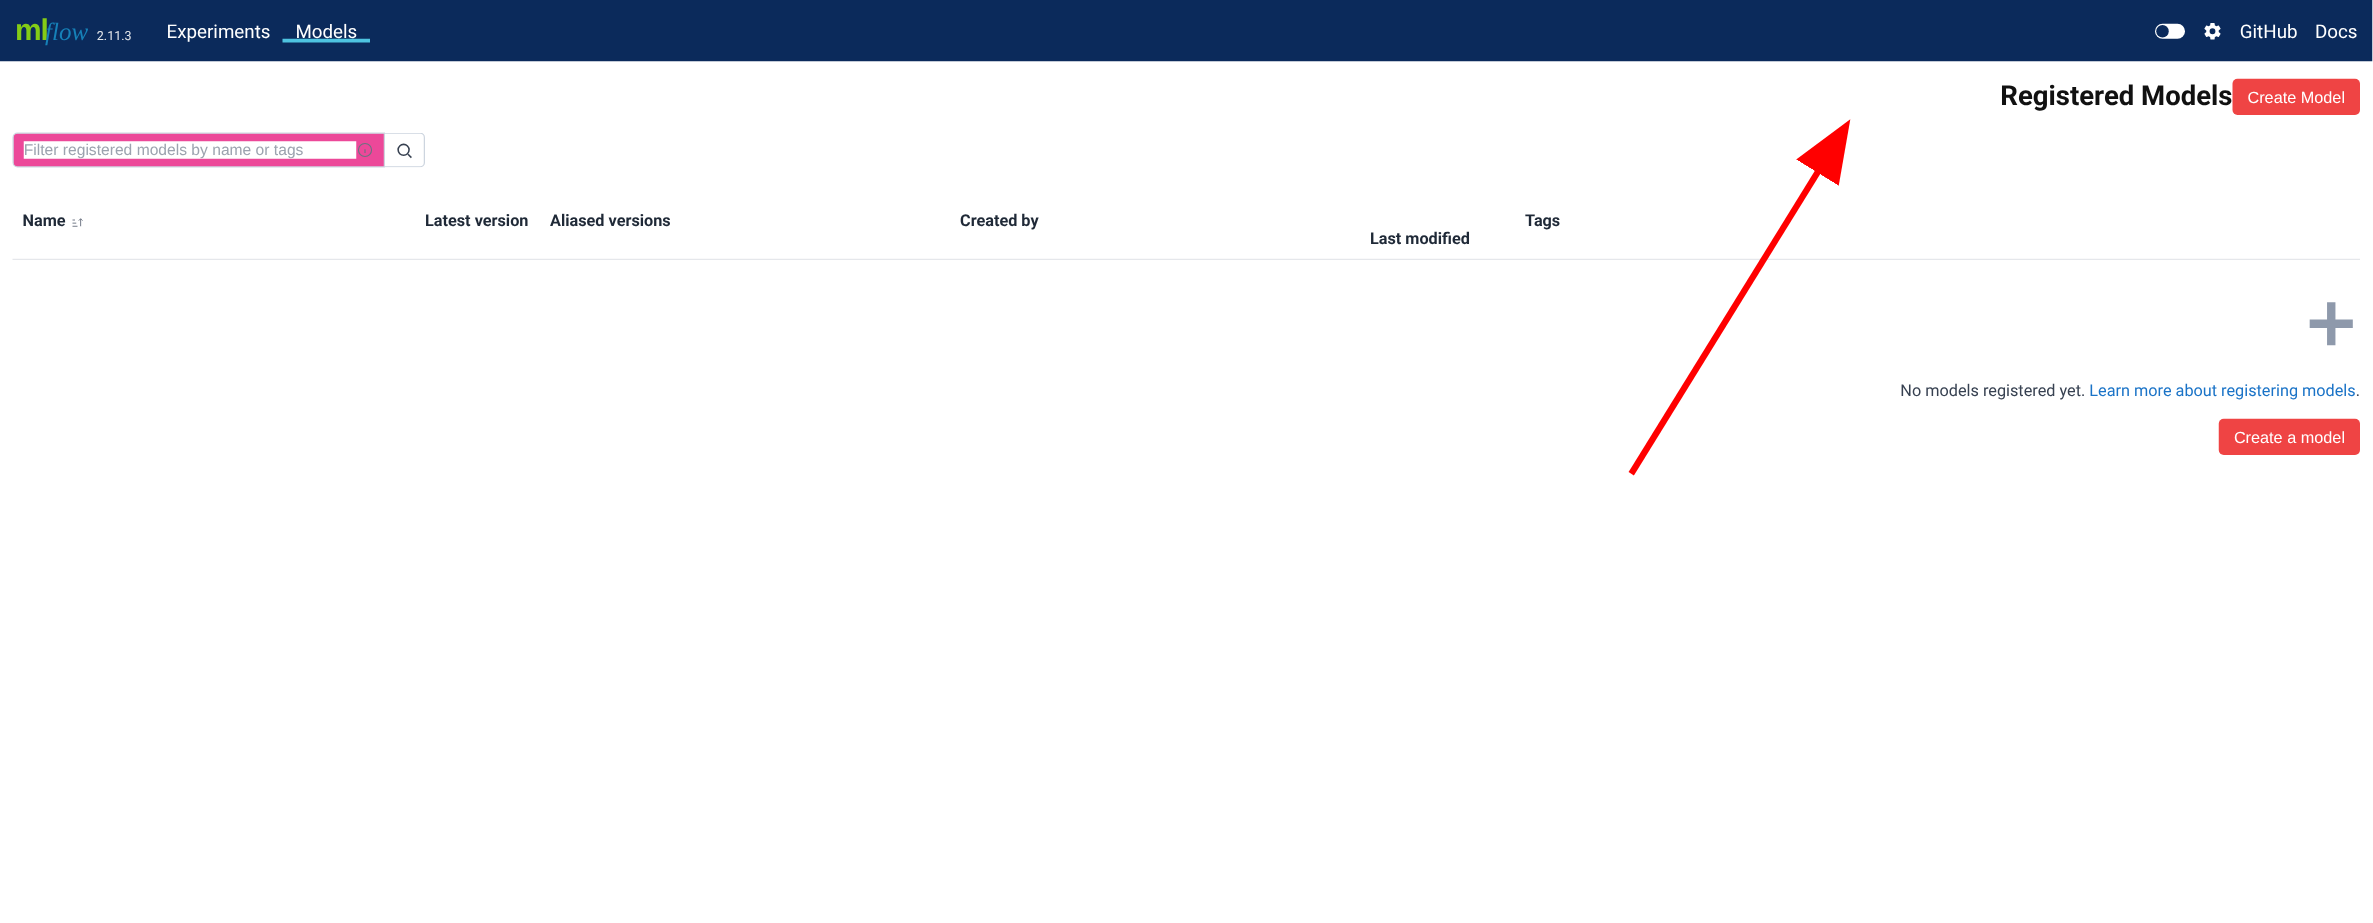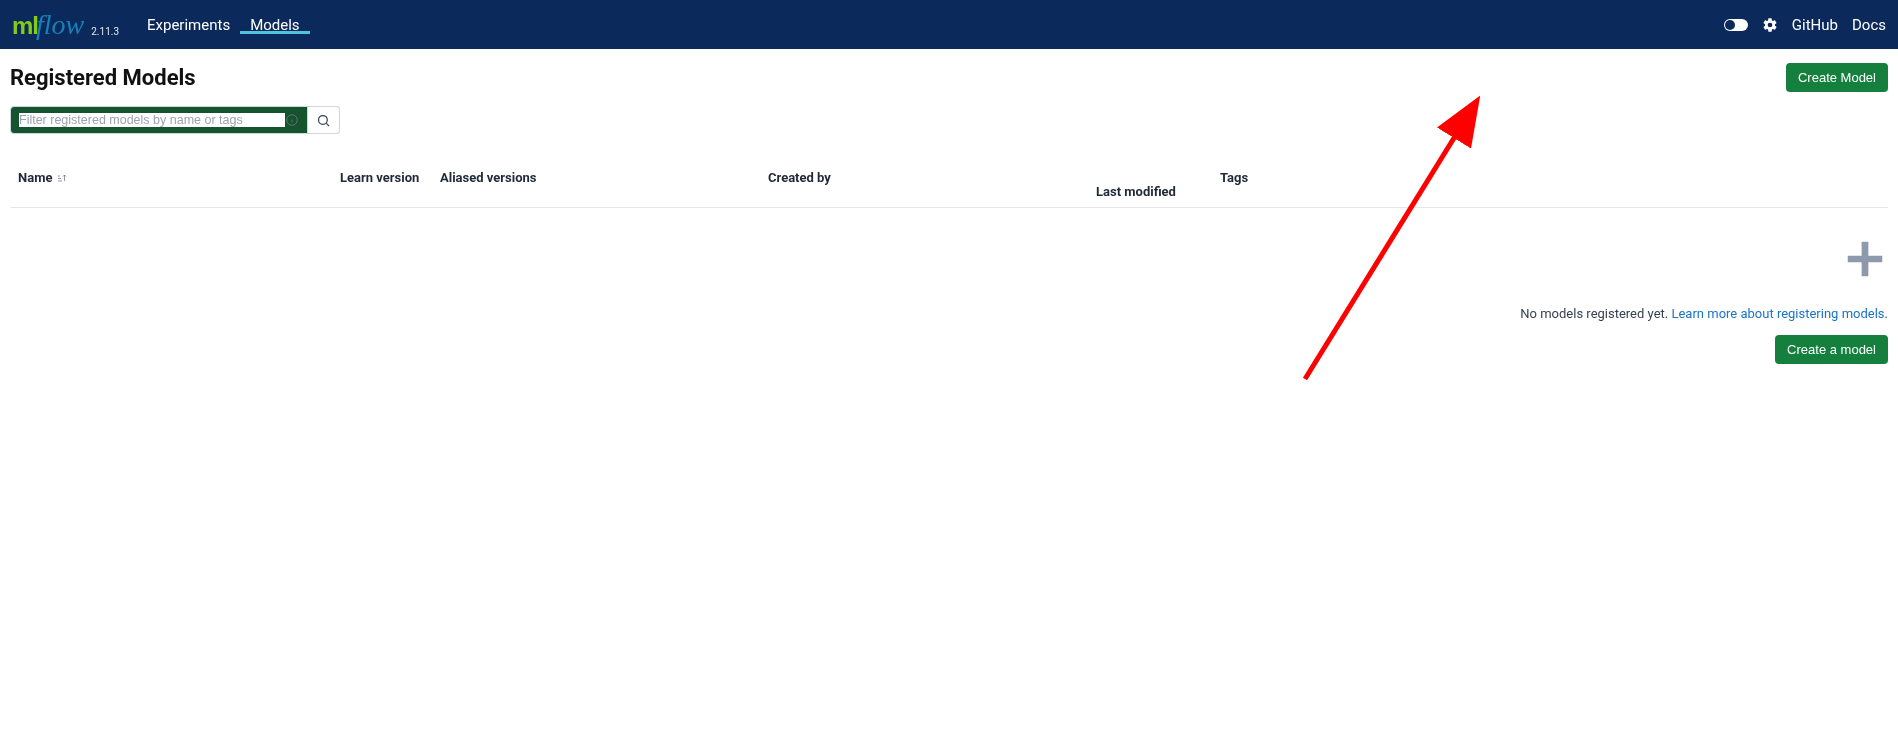--- a/index.html
+++ b/index.html
@@ -29,21 +29,21 @@
     }
     .logo-ml {
       font-family: Arial, sans-serif;
       font-size: 24px;
       font-weight: 600;
       color: #84cc16;
       letter-spacing: -1px;
     }
     .logo-flow {
       font-family: "Brush Script MT", cursive;
-      font-size: 28px;
+      font-size: 20px;
       font-style: italic;
       color: #1681b8;
       margin-left: -2px;
     }
     .logo-version {
       font-size: 10px;
       color: #e5e7eb;
       margin-left: 3px;
       margin-bottom: 4px;
     }
@@ -104,52 +104,52 @@
       color: #fff;
       font-size: 15px;
       cursor: pointer;
     }
     .content {
       padding: 14px 10px 0 10px;
       position: relative;
     }
     .page-header {
       display: flex;
-      justify-content: space-between;
+      justify-content: flex-end;
       align-items: center;
       margin-bottom: 14px;
     }
     .page-title {
       font-size: 22px;
       font-weight: 700;
       color: #111;
     }
     .btn-primary {
-      background: #15803d;
+      background: #ef4444;
       color: #fff;
       border: none;
       border-radius: 4px;
       padding: 7px 12px;
       font-size: 13px;
       cursor: pointer;
     }
     .search-row {
       display: flex;
       gap: 0;
       margin-bottom: 12px;
     }
     .search-input-wrap {
       display: flex;
       align-items: center;
       border: 1px solid #cdd5df;
       border-radius: 4px 0 0 4px;
       height: 28px;
       width: 298px;
       padding: 0 8px;
-      background: #14532d;
+      background: #ec4899;
     }
     .search-input {
       border: none;
       outline: none;
       flex: 1;
       font-size: 12.5px;
       color: #6b7280;
     }
     .search-input::placeholder {
       color: #9ca3af;
@@ -286,21 +286,21 @@
   <div class="table-header">
     <div class="th th-name">
       <span>Name</span>
       <svg class="sort-icon" viewBox="0 0 24 24">
         <line x1="4" y1="18" x2="12" y2="18"></line>
         <line x1="4" y1="13" x2="10" y2="13"></line>
         <line x1="4" y1="8" x2="8" y2="8"></line>
         <path d="M17 18 L17 6 M14 9 L17 6 L20 9"></path>
       </svg>
     </div>
-    <div class="th th-latest">Learn version</div>
+    <div class="th th-latest">Latest version</div>
     <div class="th th-aliased">Aliased versions</div>
     <div class="th th-created">Created by</div>
     <div class="th th-modified">Last modified</div>
     <div class="th th-tags">Tags</div>
   </div>
 
   <div class="empty-state">
     <svg class="plus-icon" viewBox="0 0 24 24">
       <line x1="12" y1="3" x2="12" y2="21"></line>
       <line x1="3" y1="12" x2="21" y2="12"></line>

